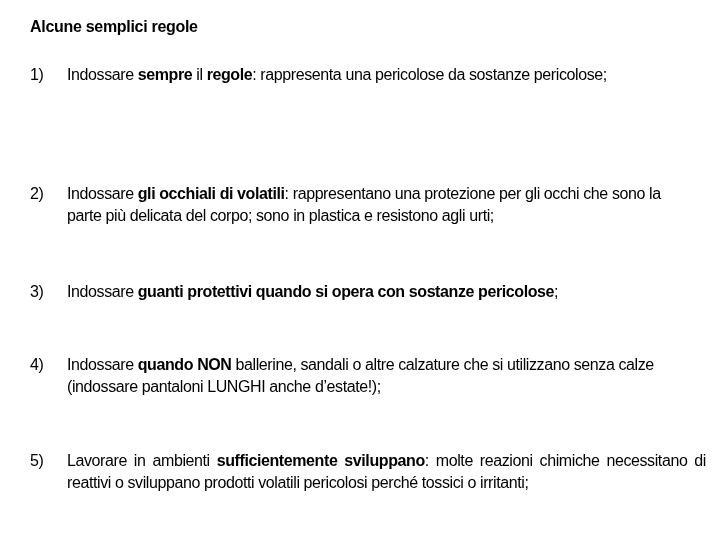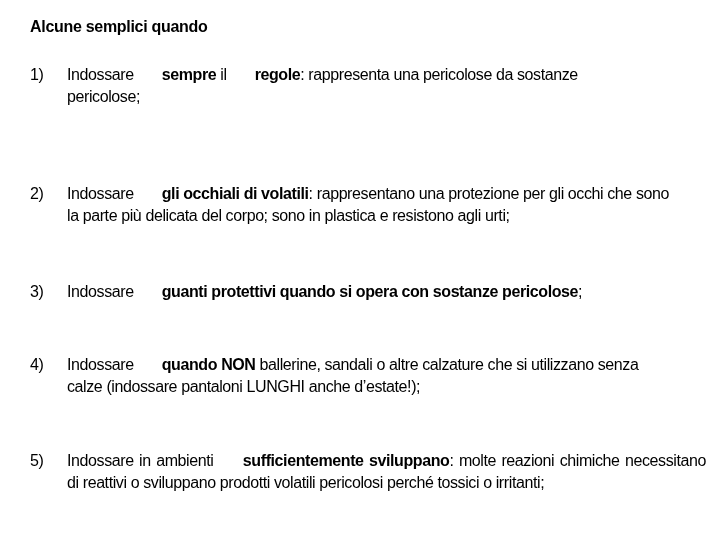--- a/index.html
+++ b/index.html
@@ -3,26 +3,26 @@
 <meta charset="utf-8">
 <style>
   html, body { margin:0; padding:0; background:#ffffff; }
   body { width:720px; height:540px; position:relative; overflow:hidden;
          font-family:"Liberation Sans", sans-serif; color:#000; }
   .title { position:absolute; left:30px; top:18px; font-size:16px; font-weight:bold; letter-spacing:-0.3px; }
   .item { position:absolute; left:30px; width:676px; font-size:16px; line-height:22px; letter-spacing:-0.4px; }
   .num { position:absolute; left:0; top:0; }
   .text { margin-left:37px; }
   .justify { text-align:justify; }
-  b { font-weight:bold;margin-left:24px; }
+  b { font-weight:bold; }
 </style>
 </head>
 <body>
 
-<div class="title">Alcune semplici quando</div>
+<div class="title">Alcune semplici regole</div>
 
 <div class="item" style="top:64px; width:600px;">
   <span class="num">1)</span>
   <div class="text"><span>Indossare </span><b>sempre</b><span> il </span><b>regole</b><span>: rappresenta una pericolose da sostanze pericolose;</span></div>
 </div>
 
 <div class="item" style="top:183px; width:640px;">
   <span class="num">2)</span>
   <div class="text"><span>Indossare </span><b>gli occhiali di volatili</b><span>: rappresentano una protezione per gli occhi che sono la parte più delicata del corpo; sono in plastica e resistono agli urti;</span></div>
 </div>
@@ -32,14 +32,14 @@
   <div class="text"><span>Indossare </span><b>guanti protettivi quando si opera con sostanze pericolose</b><span>;</span></div>
 </div>
 
 <div class="item" style="top:354px; width:640px;">
   <span class="num">4)</span>
   <div class="text"><span>Indossare </span><b>quando NON</b><span> ballerine, sandali o altre calzature che si utilizzano senza calze (indossare pantaloni LUNGHI anche d’estate!);</span></div>
 </div>
 
 <div class="item justify" style="top:450px;">
   <span class="num">5)</span>
-  <div class="text justify"><span>Indossare in ambienti </span><b>sufficientemente sviluppano</b><span>: molte reazioni chimiche necessitano di reattivi o sviluppano prodotti volatili pericolosi perché tossici o irritanti;</span></div>
+  <div class="text justify"><span>Lavorare in ambienti </span><b>sufficientemente sviluppano</b><span>: molte reazioni chimiche necessitano di reattivi o sviluppano prodotti volatili pericolosi perché tossici o irritanti;</span></div>
 </div>
 
 </body></html>

